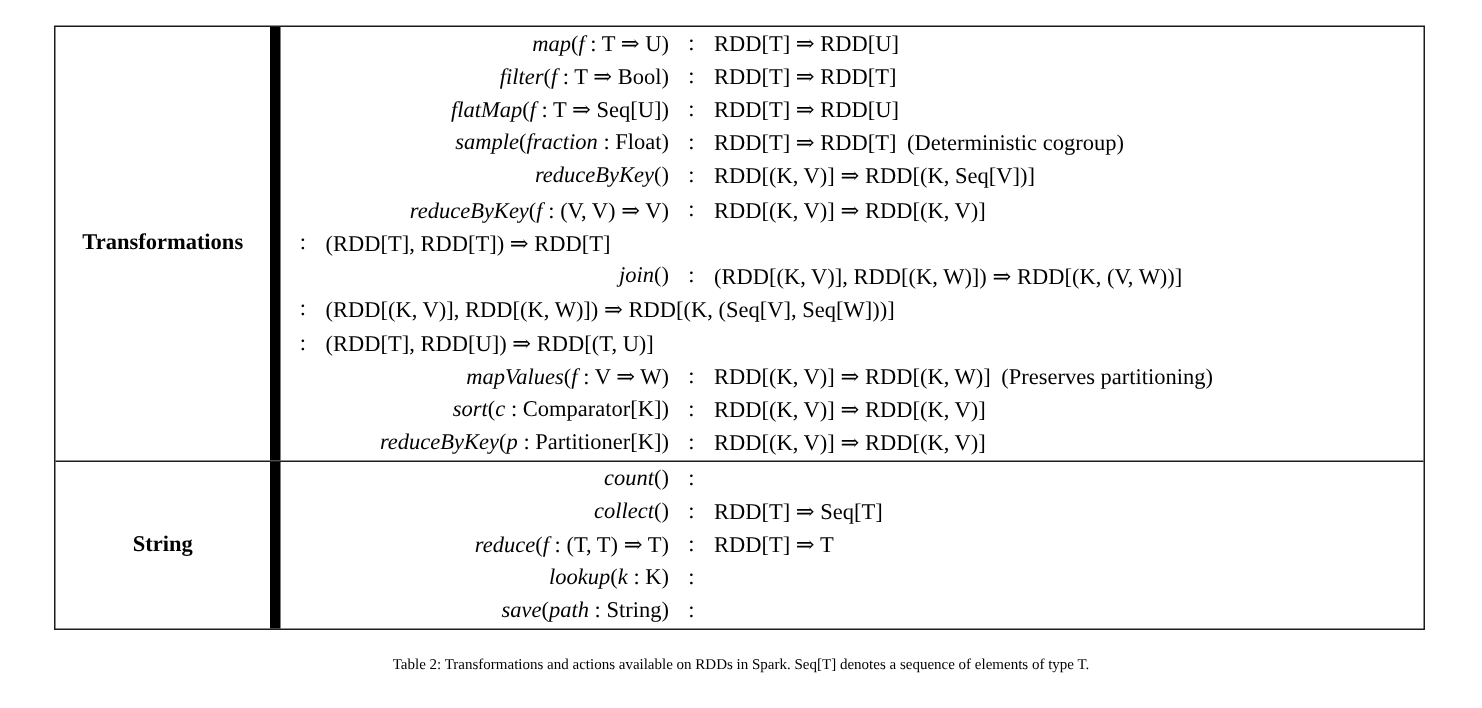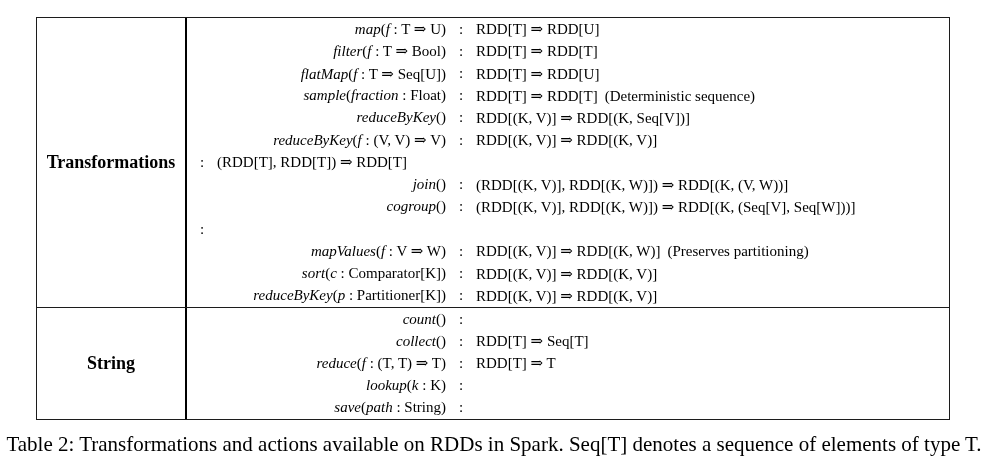--- a/index.html
+++ b/index.html
@@ -27,26 +27,26 @@
     display: flex;
     flex-basis: 0;
     min-height: 0;
   }
   .section + .section {
     border-top: 1px solid #1c1c1c;
   }
   .label-cell {
     width: 150px;
     flex: 0 0 150px;
-    border-right: 2px solid #000000;
+    border-right: 7px solid #000000;
     display: flex;
     align-items: center;
     justify-content: center;
     font-weight: bold;
-    font-size: 18px;
+    font-size: 15px;
   }
   .rows {
     flex: 1 1 auto;
     display: flex;
     flex-direction: column;
     min-width: 0;
   }
   .op-row {
     flex: 1 1 0;
     display: flex;
@@ -70,21 +70,21 @@
     overflow: hidden;
   }
   .it { font-style: italic; }
   .note { margin-left: 7px; }
   .caption {
     position: absolute;
     left: 0;
     top: 433px;
     width: 988px;
     text-align: center;
-    font-size: 21px;
+    font-size: 10px;
     line-height: 22px;
   }
 </style>
 </head>
 <body>
 
 <div class="page">
   <div class="rdd-table" id="table-root">
       <div class="section" style="flex-grow: 13;">
         <div class="label-cell">Transformations</div>
@@ -100,21 +100,21 @@
             <div class="type-cell"><span>RDD[T] ⇒ RDD[T]</span></div>
           </div>
           <div class="op-row">
             <div class="sig-cell"><span class="it">flatMap</span><span>(</span><span class="it">f</span><span> : T ⇒ Seq[U])</span></div>
             <div class="colon-cell">:</div>
             <div class="type-cell"><span>RDD[T] ⇒ RDD[U]</span></div>
           </div>
           <div class="op-row">
             <div class="sig-cell"><span class="it">sample</span><span>(</span><span class="it">fraction</span><span> : Float)</span></div>
             <div class="colon-cell">:</div>
-            <div class="type-cell"><span>RDD[T] ⇒ RDD[T]</span><span class="note">(Deterministic sequence)</span></div>
+            <div class="type-cell"><span>RDD[T] ⇒ RDD[T]</span><span class="note">(Deterministic cogroup)</span></div>
           </div>
           <div class="op-row">
             <div class="sig-cell"><span class="it">reduceByKey</span><span>()</span></div>
             <div class="colon-cell">:</div>
             <div class="type-cell"><span>RDD[(K, V)] ⇒ RDD[(K, Seq[V])]</span></div>
           </div>
           <div class="op-row">
             <div class="sig-cell"><span class="it">reduceByKey</span><span>(</span><span class="it">f</span><span> : (V, V) ⇒ V)</span></div>
             <div class="colon-cell">:</div>
             <div class="type-cell"><span>RDD[(K, V)] ⇒ RDD[(K, V)]</span></div>
@@ -122,26 +122,26 @@
           <div class="op-row">
             <div class="colon-cell">:</div>
             <div class="type-cell"><span>(RDD[T], RDD[T]) ⇒ RDD[T]</span></div>
           </div>
           <div class="op-row">
             <div class="sig-cell"><span class="it">join</span><span>()</span></div>
             <div class="colon-cell">:</div>
             <div class="type-cell"><span>(RDD[(K, V)], RDD[(K, W)]) ⇒ RDD[(K, (V, W))]</span></div>
           </div>
           <div class="op-row">
-            <div class="sig-cell"><span class="it">cogroup</span><span>()</span></div>
             <div class="colon-cell">:</div>
             <div class="type-cell"><span>(RDD[(K, V)], RDD[(K, W)]) ⇒ RDD[(K, (Seq[V], Seq[W]))]</span></div>
           </div>
           <div class="op-row">
             <div class="colon-cell">:</div>
+            <div class="type-cell"><span>(RDD[T], RDD[U]) ⇒ RDD[(T, U)]</span></div>
           </div>
           <div class="op-row">
             <div class="sig-cell"><span class="it">mapValues</span><span>(</span><span class="it">f</span><span> : V ⇒ W)</span></div>
             <div class="colon-cell">:</div>
             <div class="type-cell"><span>RDD[(K, V)] ⇒ RDD[(K, W)]</span><span class="note">(Preserves partitioning)</span></div>
           </div>
           <div class="op-row">
             <div class="sig-cell"><span class="it">sort</span><span>(</span><span class="it">c</span><span> : Comparator[K])</span></div>
             <div class="colon-cell">:</div>
             <div class="type-cell"><span>RDD[(K, V)] ⇒ RDD[(K, V)]</span></div>

